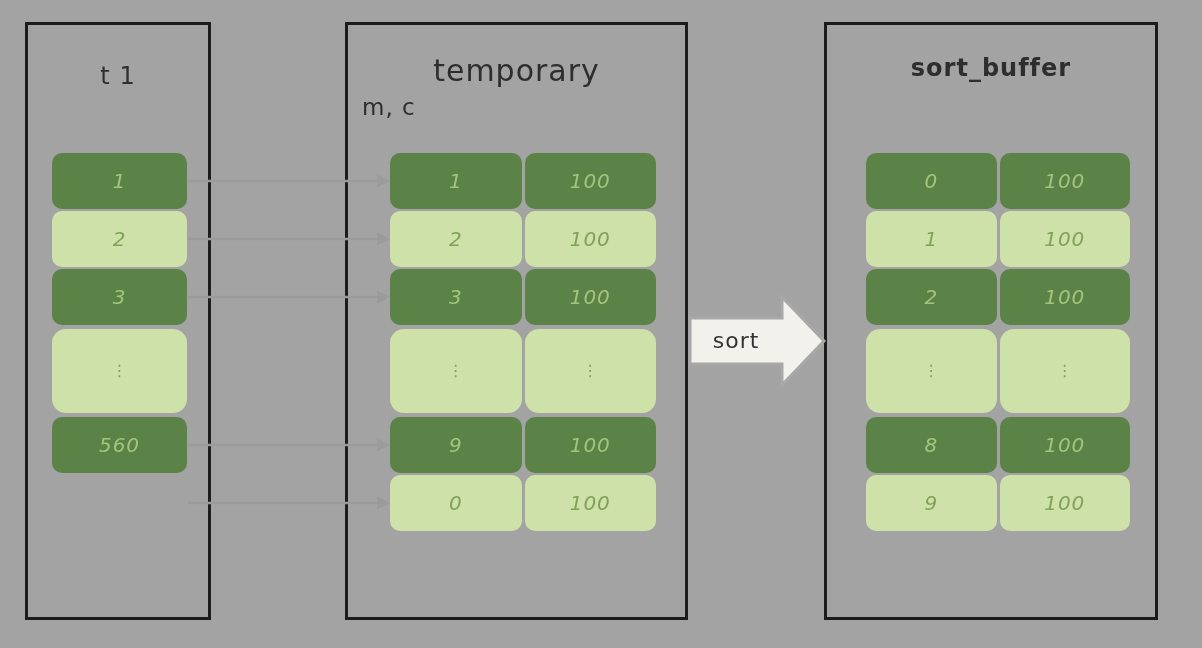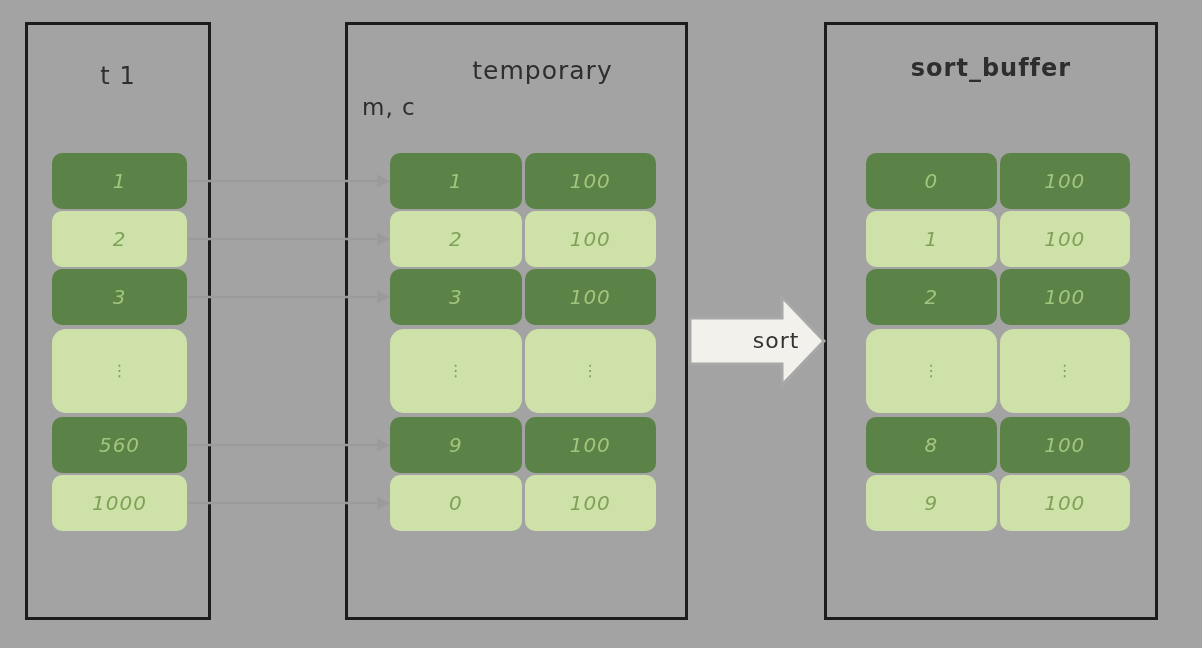--- a/index.html
+++ b/index.html
@@ -27,21 +27,21 @@
   .box-title {
     position: absolute;
     left: 0; width: 100%;
     text-align: center;
     color: #2e2e2e;
     letter-spacing: 1px;
     font-size: 24px;
     line-height: 26px;
   }
   #box-t1 .box-title   { top: 38px; }
-  #box-temporary .box-title { top: 32px; font-size: 25px; line-height: 28px; padding-left: 26px; }
+  #box-temporary .box-title { top: 32px; font-size: 30px; line-height: 28px; }
   #box-temporary .box-subtitle {
     position: absolute; left: 0; width: 100%;
     top: 68px; text-align: left;
     color: #2e2e2e; letter-spacing: 1px;
     font-size: 23px; line-height: 28px; padding-left: 14px;
   }
   #box-sort .box-title { top: 30px; font-weight: bold; }
 
   .rows {
     position: absolute;
@@ -94,21 +94,20 @@
   .sort-label {
     position: absolute;
     left: 690px; top: 316px;
     width: 92px; height: 48px;
     display: flex;
     align-items: center;
     justify-content: center;
     font-size: 22px;
     color: #333333;
     letter-spacing: 1px;
-    margin-left: 40px;
   }
 </style>
 </head>
 <body>
 
 <div class="canvas">
 
   <div class="box" id="box-t1">
     <div class="box-title">t 1</div>
   </div>
@@ -130,23 +129,20 @@
         <div class="cell">2</div>
       </div>
       <div class="row dark">
         <div class="cell">3</div>
       </div>
       <div class="row ellipsis">
         <div class="cell dots">⋮</div>
       </div>
       <div class="row dark">
         <div class="cell">560</div>
-      </div>
-      <div class="row light">
-        <div class="cell">1000</div>
       </div>
     </div>
   <div class="rows" id="rows-temporary">
       <div class="row dark">
         <div class="cell">1</div>
         <div class="cell">100</div>
       </div>
       <div class="row light">
         <div class="cell">2</div>
         <div class="cell">100</div>

